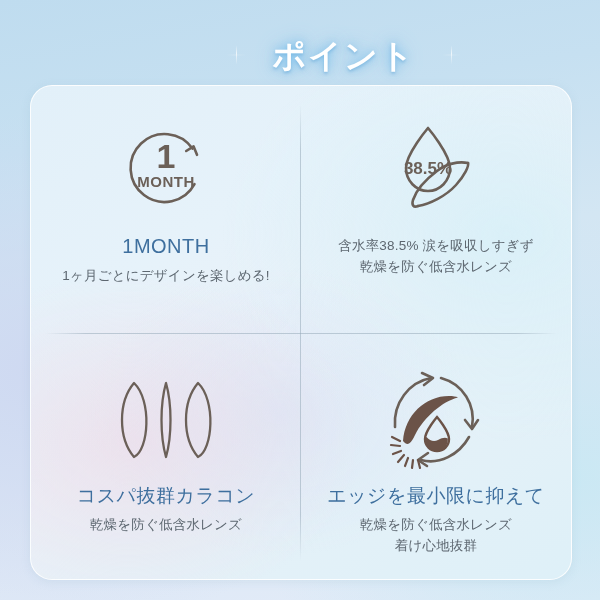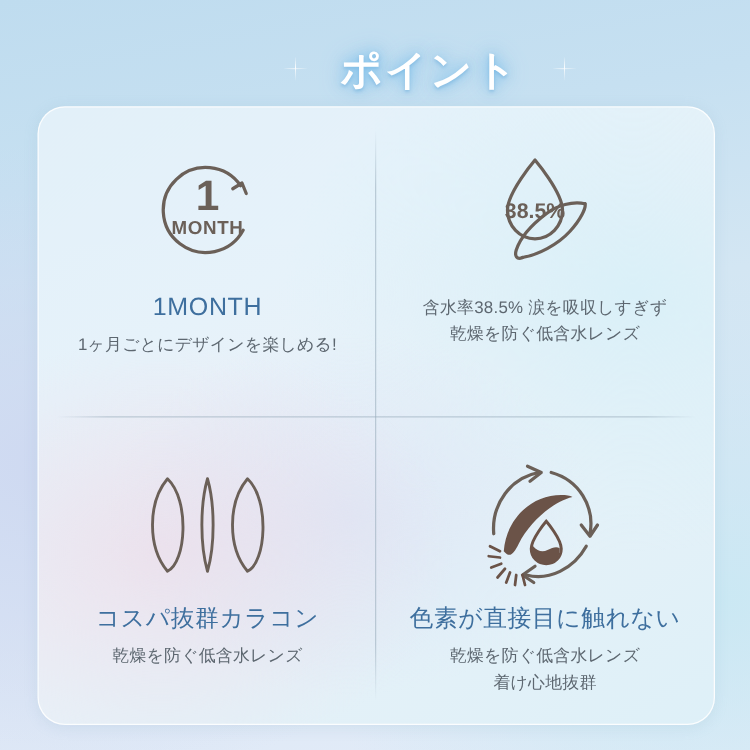--- a/index.html
+++ b/index.html
@@ -241,21 +241,21 @@
               <line x1="27" y1="90" x2="21" y2="97"></line>
               <line x1="31" y1="93" x2="28" y2="101"></line>
               <line x1="36" y1="95" x2="35" y2="103"></line>
               <line x1="41" y1="95" x2="43" y2="103"></line>
             </g>
 
             <path fill="none" stroke="#6b5348" stroke-width="2.4" d="M60 52 C60 52 48 66 48 74 C48 81 53.4 86 60 86 C66.6 86 72 81 72 74 C72 66 60 52 60 52 Z"></path>
             <path fill="#6b5348" d="M49.5 72 C53 76 57 77 61 75 C65 73 68 72 70.8 73.5 C71.2 81 66.3 86 60 86 C53.4 86 48 81 48 74 C48 73.3 48.6 72.6 49.5 72 Z"></path>
           </svg>
         </div>
-        <div class="cell-title">色素が直接目に触れない</div>
+        <div class="cell-title">エッジを最小限に抑えて</div>
         <div class="cell-desc">
           <div>乾燥を防ぐ低含水レンズ</div>
           <div>着け心地抜群</div>
         </div>
       </div>
 
     </div>
   </div>
 </div>
 

